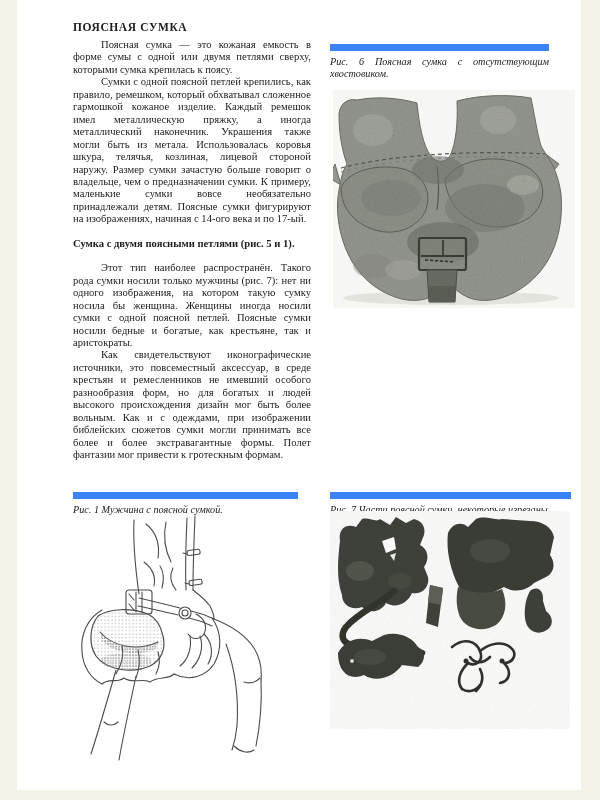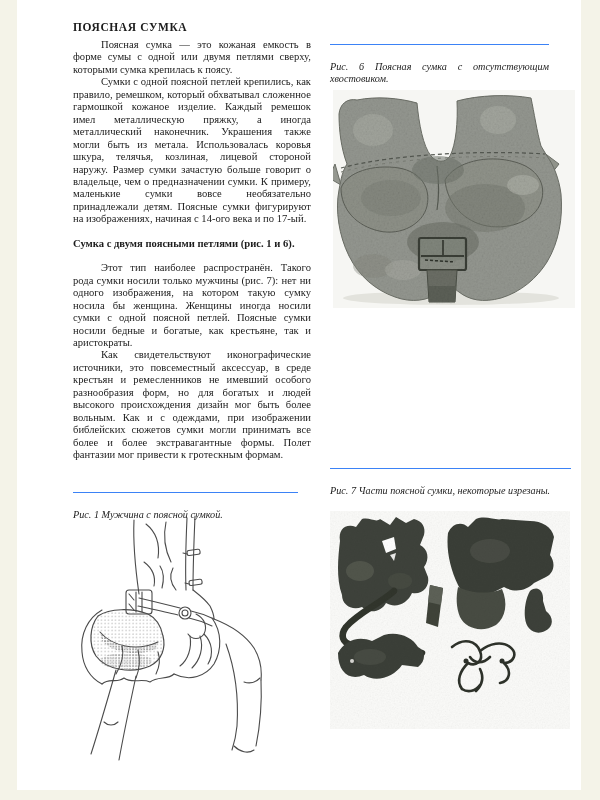--- a/index.html
+++ b/index.html
@@ -17,44 +17,44 @@
   .col-left{
     position:absolute;left:73px;top:39px;width:238px;
     font-size:10.6px;line-height:12.45px;text-align:justify;
   }
   .col-left p{margin:0;text-indent:28px;}
   .subhead{
     font-weight:bold;margin:12px 0;text-indent:0;
     font-size:10.6px;white-space:nowrap;
   }
   .caption{
-    position:absolute;border-top:1px solid #3b82f6;padding-top:16px;
+    position:absolute;border-top:7px solid #3b82f6;padding-top:5px;
     font-style:italic;font-size:10.2px;line-height:12px;
   }
   .cap-fig6{left:330px;top:44px;width:219px;text-align:justify;}
   .cap-fig5{left:73px;top:492px;width:225px;}
-  .cap-fig7{left:330px;top:468px;width:241px;}
+  .cap-fig7{left:330px;top:492px;width:241px;}
   .fig{position:absolute;}
   #fig6{left:333px;top:90px;}
   #fig5{left:76px;top:514px;}
   #fig7{left:330px;top:511px;}
   .ln{fill:none;stroke:#4b4b4b;stroke-width:1.1;stroke-linecap:round;stroke-linejoin:round;}
   .thong{fill:none;stroke:#2e322a;stroke-width:2.6;stroke-linecap:round;}
 </style>
 </head>
 <body>
 
 <div class="sheet"></div>
 
 <h1 class="page-title">ПОЯСНАЯ СУМКА</h1>
 
 <div class="col-left">
   <p>Поясная сумка — это кожаная емкость в форме сумы с одной или двумя петлями сверху, которыми сумка крепилась к поясу.</p>
   <p>Сумки с одной поясной петлей крепились, как правило, ремешком, который обхватывал сложенное гармошкой кожаное изделие. Каждый ремешок имел металлическую пряжку, а иногда металлический наконечник. Украшения также могли быть из метала. Использовалась коровья шкура, телячья, козлиная, лицевой стороной наружу. Размер сумки зачастую больше говорит о владельце, чем о предназначении сумки. К примеру, маленькие сумки вовсе необязательно принадлежали детям. Поясные сумки фигурируют на изображениях, начиная с 14-ого века и по 17-ый.</p>
-  <h2 class="subhead">Сумка с двумя поясными петлями (рис. 1 и 6).</h2>
+  <h2 class="subhead">Сумка с двумя поясными петлями (рис. 5 и 1).</h2>
   <p>Этот тип наиболее распространён. Такого рода сумки носили только мужчины (рис. 7): нет ни одного изображения, на котором такую сумку носила бы женщина. Женщины иногда носили сумки с одной поясной петлей. Поясные сумки носили бедные и богатые, как крестьяне, так и аристократы.</p>
   <p>Как свидетельствуют иконографические источники, это повсеместный аксессуар, в среде крестьян и ремесленников не имевший особого разнообразия форм, но для богатых и людей высокого происхождения дизайн мог быть более вольным. Как и с одеждами, при изображении библейских сюжетов сумки могли принимать все более и более экстравагантные формы. Полет фантазии мог привести к гротескным формам.</p>
 </div>
 
 <div class="caption cap-fig6">
   <span>Рис. 6 Поясная сумка с отсутствующим хвостовиком.</span>
 </div>
 
 <svg id="fig6" class="fig" width="242" height="220" viewBox="0 0 242 220">
   <defs>

